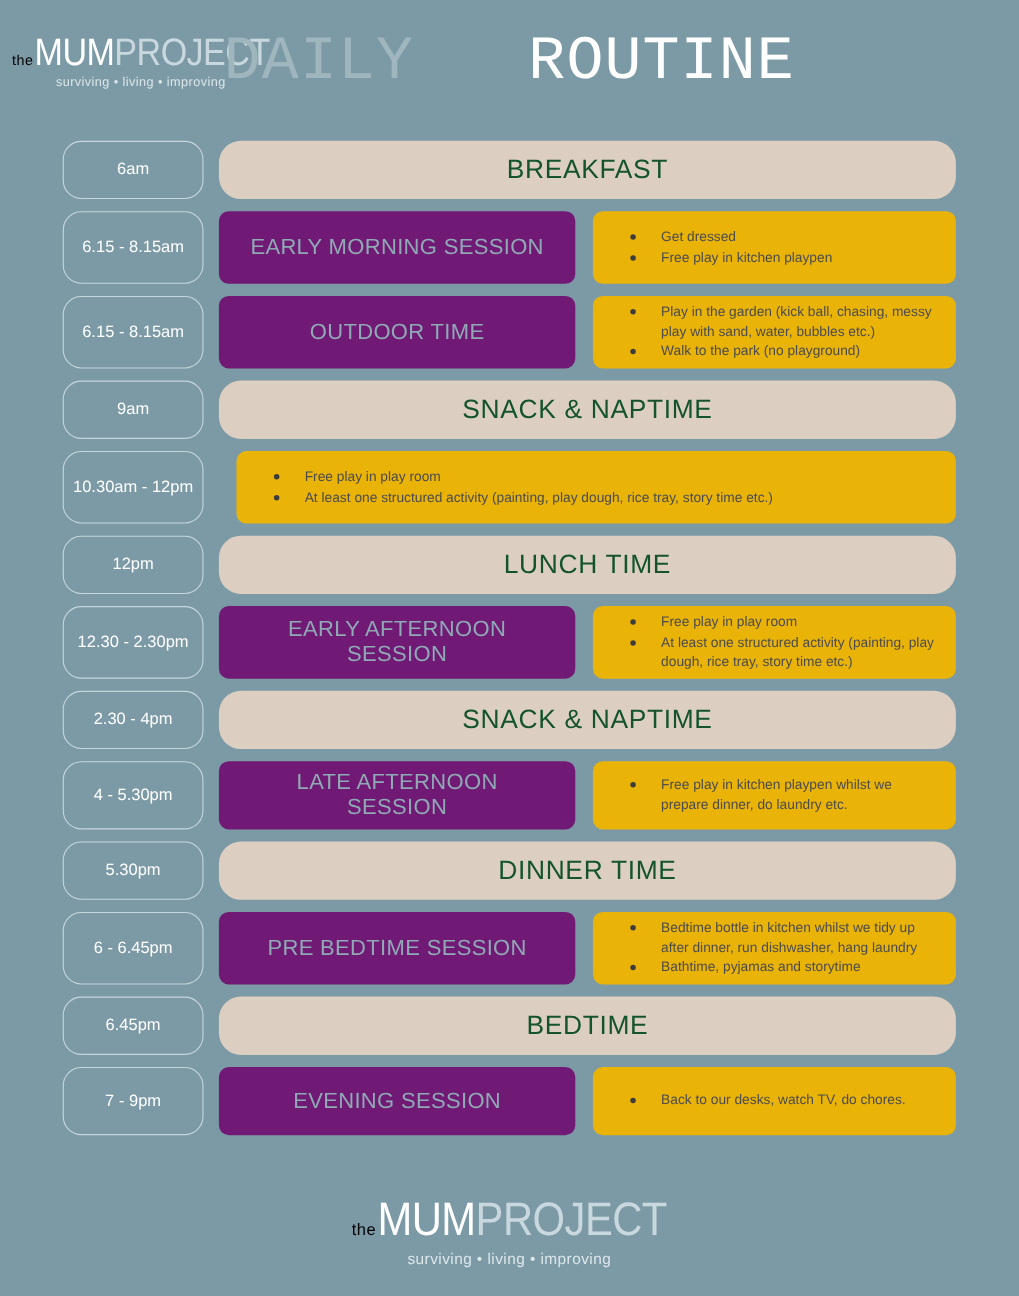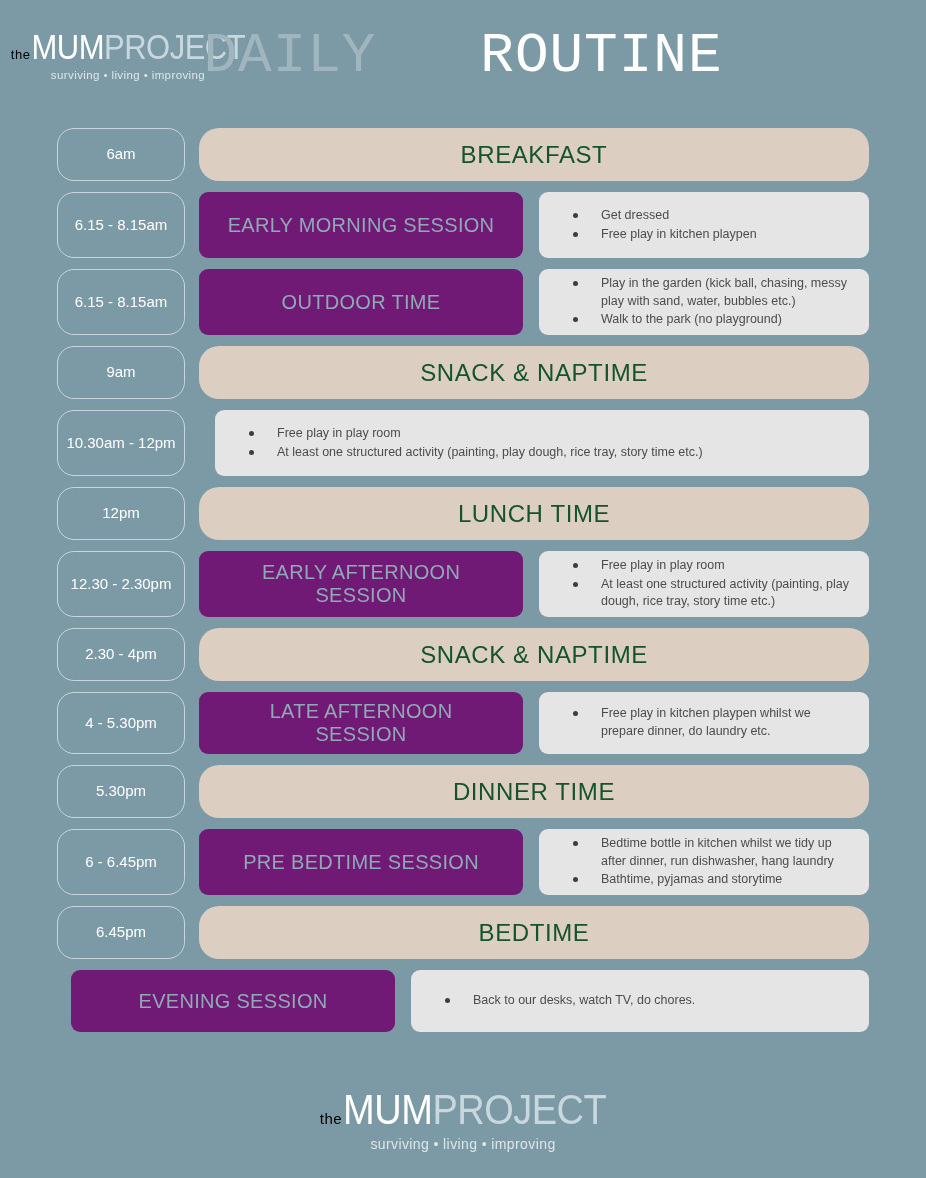--- a/index.html
+++ b/index.html
@@ -138,21 +138,21 @@
     color:#8fa9b5;
     font-size:20px;
     font-weight:300;
     letter-spacing:0.3px;
     text-align:center;
     box-sizing:border-box;
     padding:6px 26px;
   }
   .detail-cell{
     flex:1 1 auto;
-    background:#e5e5e5;
+    background:#eab308;
     border-radius:9px;
     margin-left:16px;
     display:flex;
     align-items:center;
     box-sizing:border-box;
     padding:10px 14px 10px 10px;
   }
   .detail-cell ul{
     margin:0;
     padding:0 0 0 24px;
@@ -316,20 +316,21 @@
         </div>
       </div>
     </div>
     <div class="row h-meal">
       <div class="time-cell">6.45pm</div>
       <div class="row-body">
         <div class="meal-cell">BEDTIME</div>
       </div>
     </div>
     <div class="row h-sess3">
+      <div class="time-cell">7 - 9pm</div>
       <div class="row-body">
         <div class="session-cell">EVENING SESSION</div>
         <div class="detail-cell">
           <ul>
             <li><span class="bullet"></span><span>Back to our desks, watch TV, do chores.</span></li>
           </ul>
         </div>
       </div>
     </div>
   </div>

